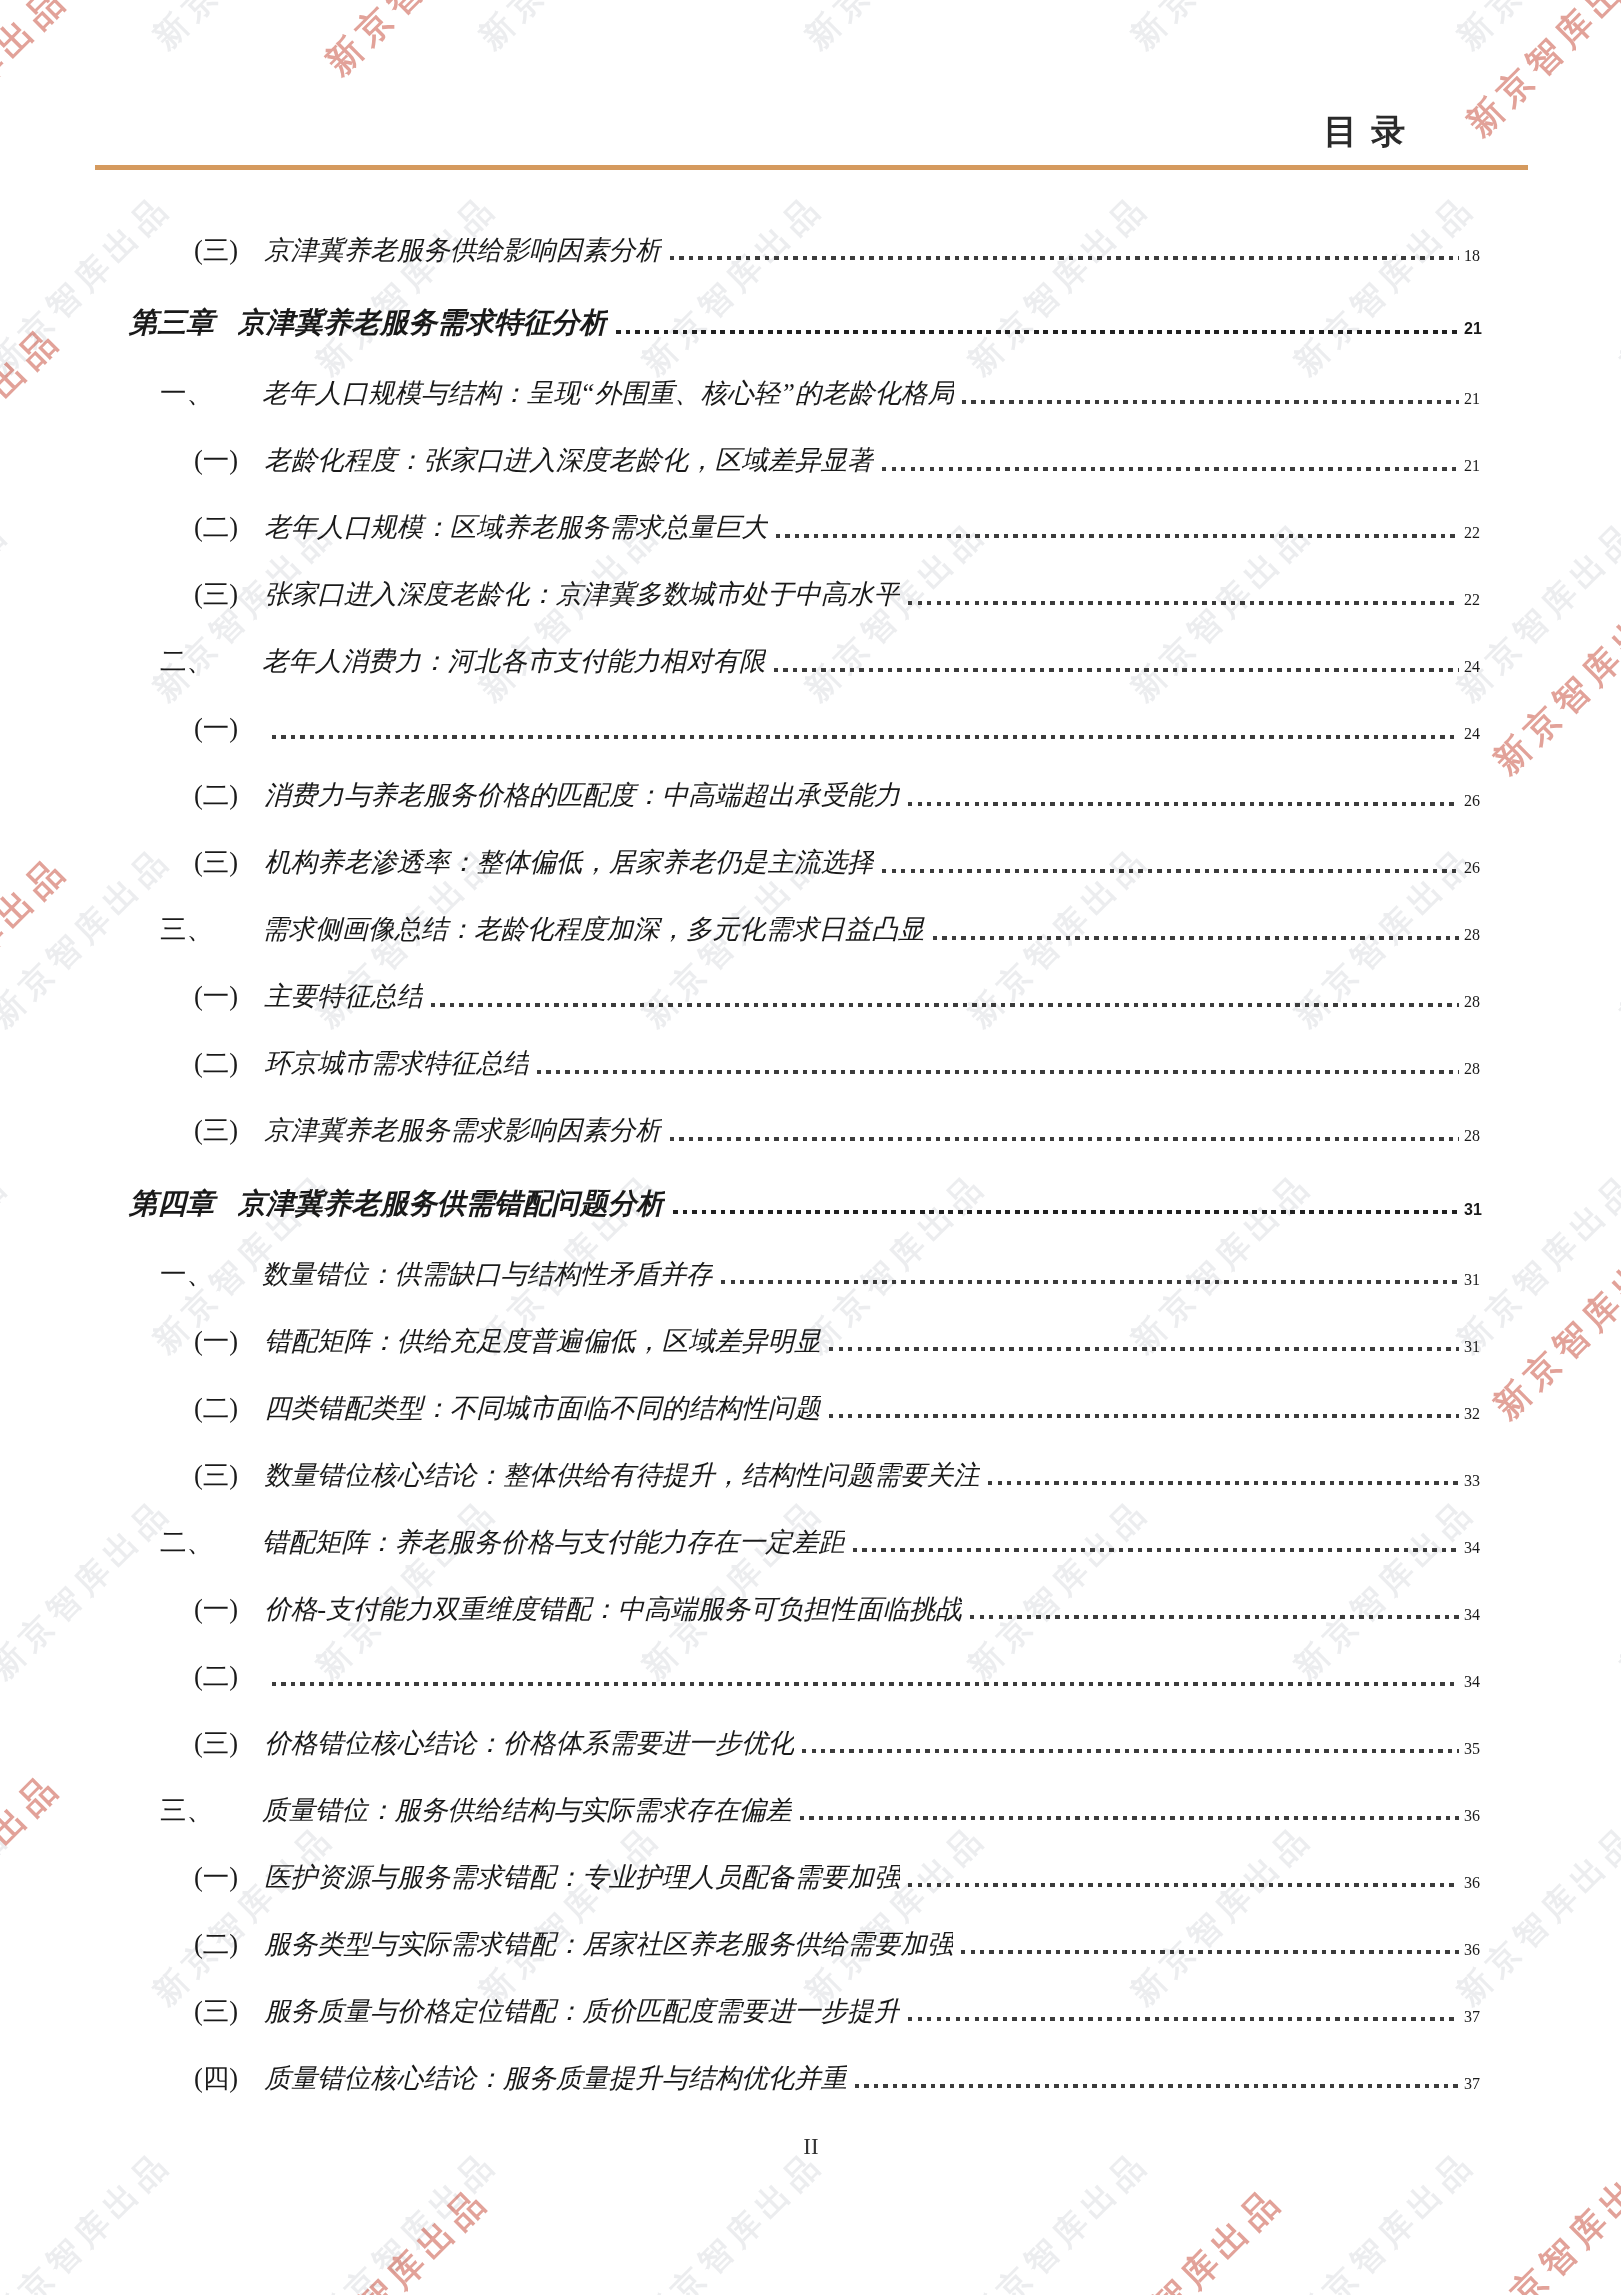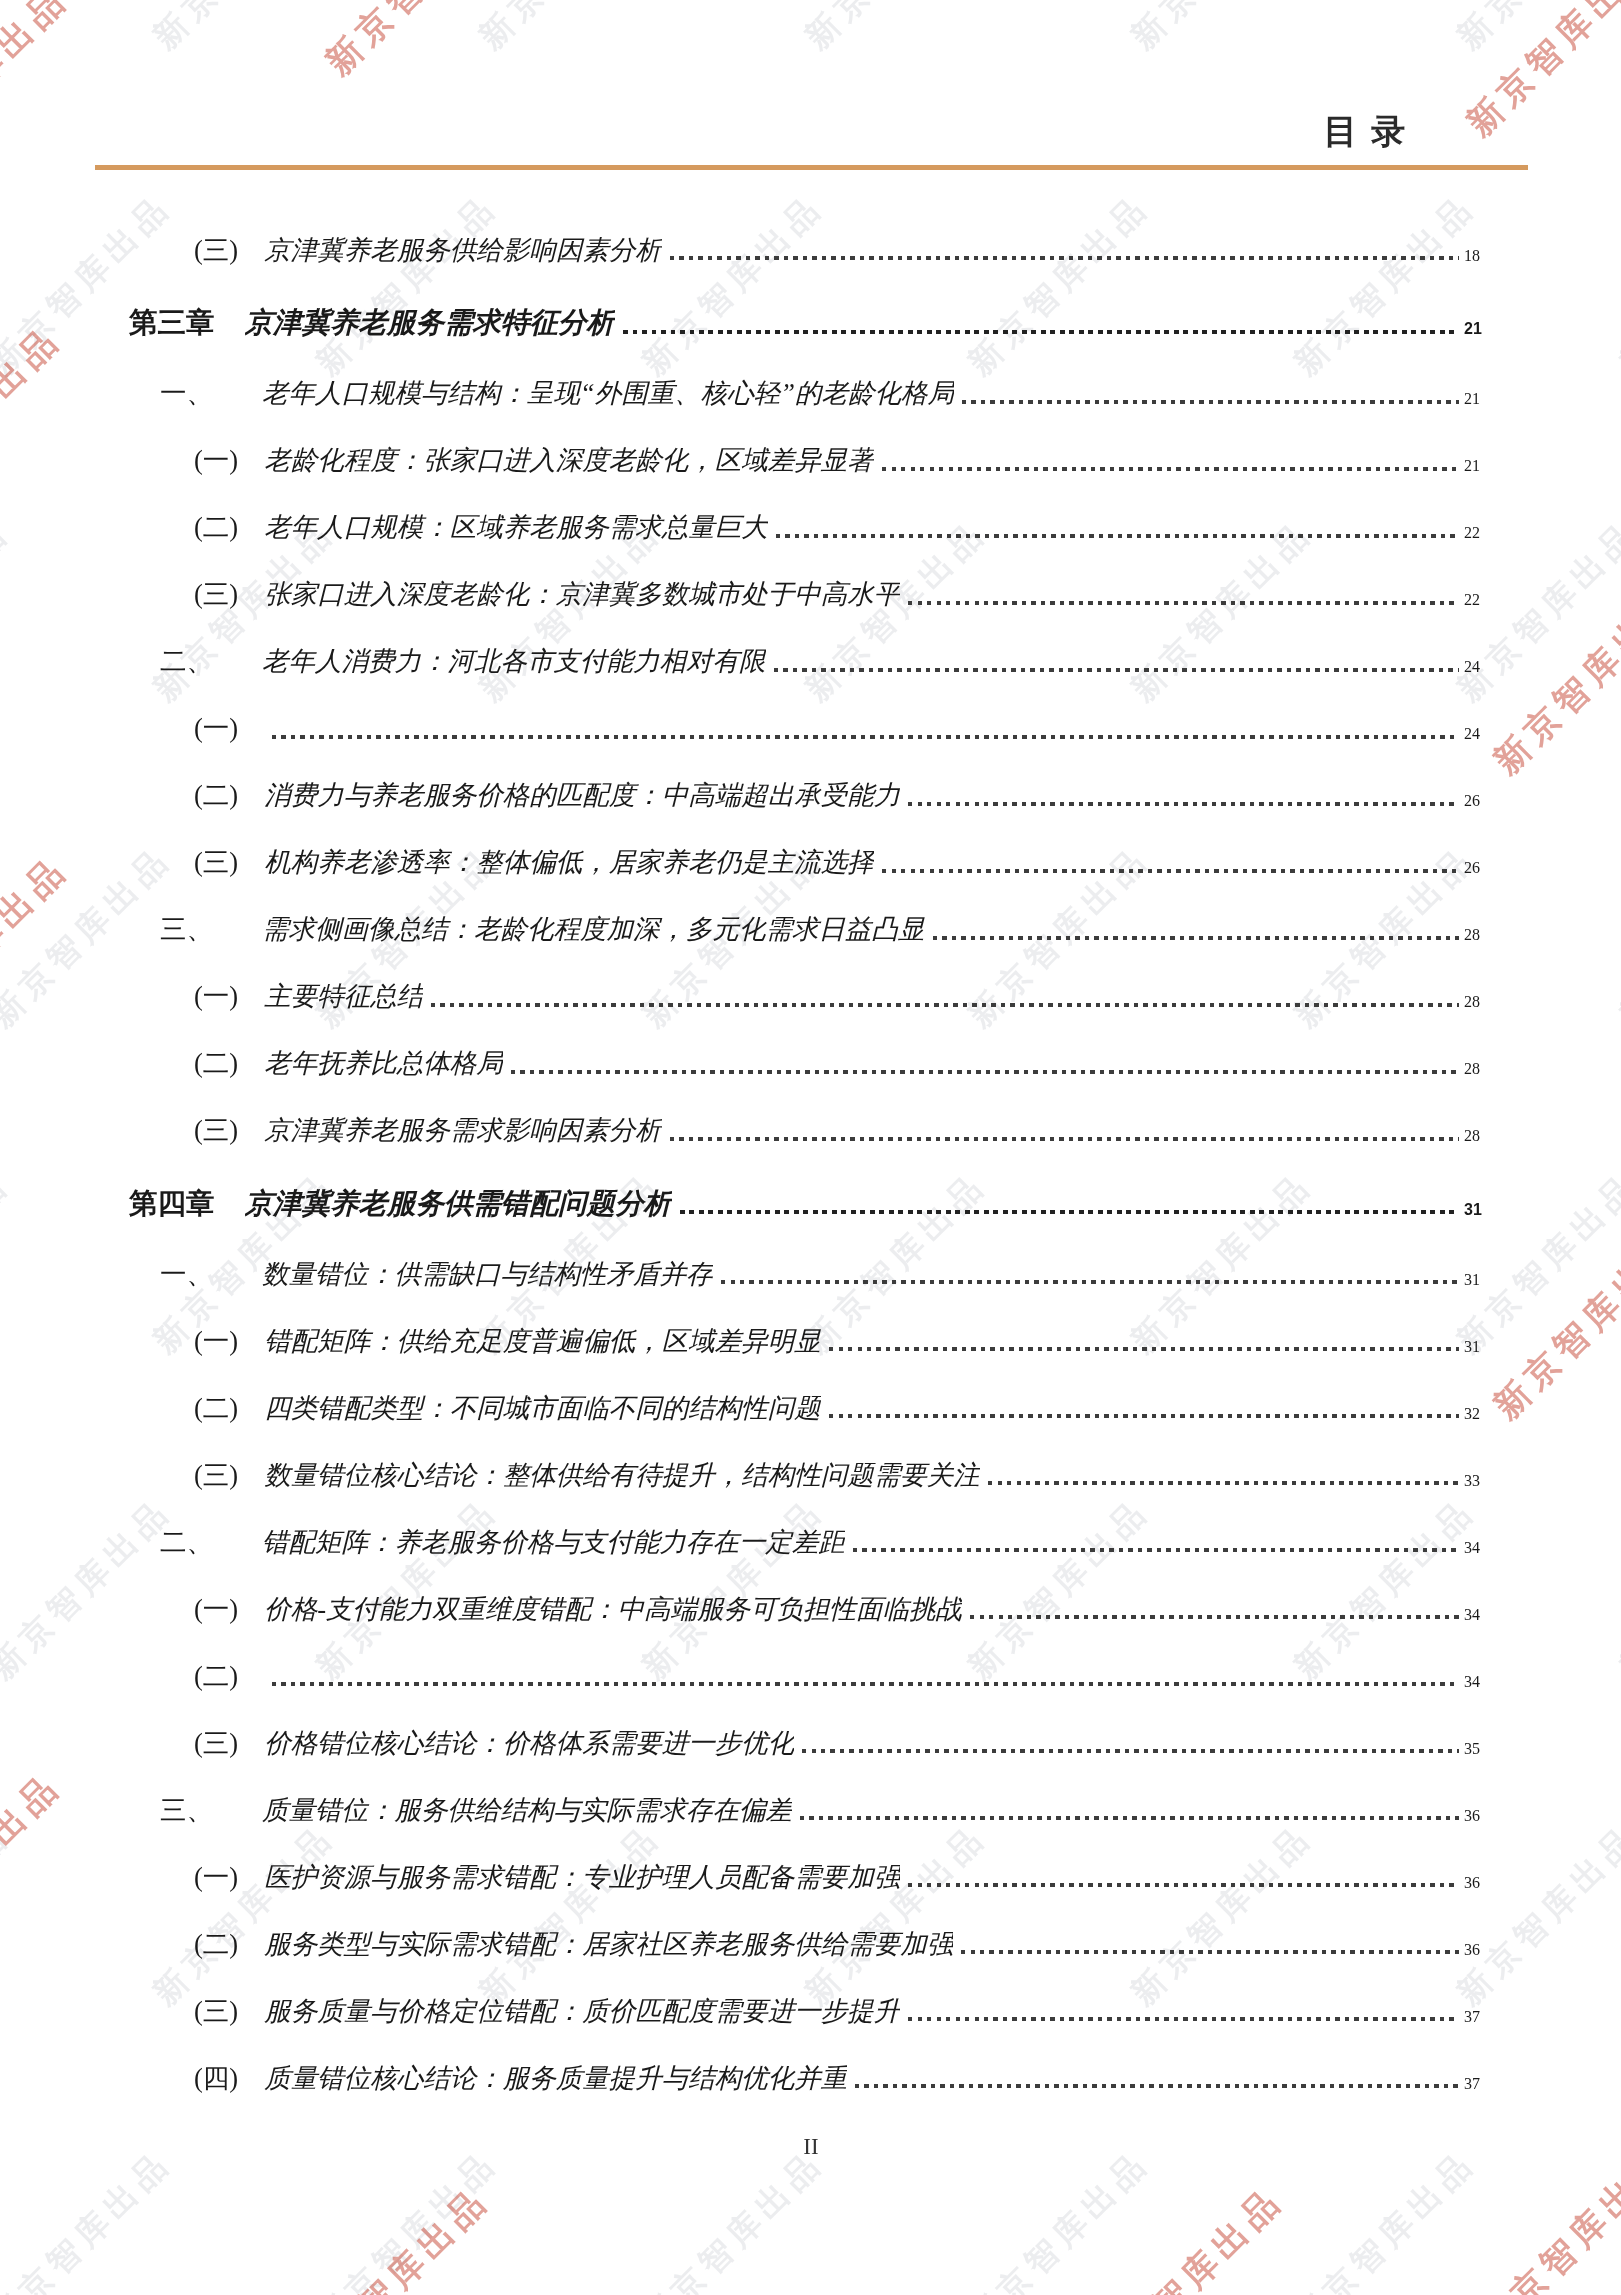--- a/index.html
+++ b/index.html
@@ -37,21 +37,21 @@
   .leader{
     flex:1;height:4.1px;margin:0 5.4px 4.8px 8.1px;min-width:27px;
     background-image:repeating-linear-gradient(to right,#3c3c3c 0 4.1px,transparent 4.1px 9.5px);
   }
   .pagenum{min-width:39px;font-size:16px;}
   
   .toc-row.chapter{
     font-family:"Liberation Sans","DejaVu Sans",sans-serif;
     font-weight:bold;font-size:28.5px;padding-left:27px;margin-top:6.8px;margin-bottom:2.7px;
   }
-  .toc-row.chapter .lbl{margin-right:30px;}
+  .toc-row.chapter .lbl{margin-right:23px;font-style:italic;}
   .toc-row.chapter .pagenum{font-weight:bold;}
   .toc-row.chapter .leader{background-image:repeating-linear-gradient(to right,#222 0 4.8px,transparent 4.8px 9.5px);}
   
   .toc-row.l1{padding-left:58px;}
   .toc-row.l1 .lbl{width:102px;}
   
   .toc-row.l2{padding-left:92px;}
   .toc-row.l2 .lbl{margin-right:26px;}
   
   .footer-page{
@@ -194,21 +194,21 @@
       <span class="pagenum">28</span>
     </div>
     <div class="toc-row l2">
       <span class="lbl">(一)</span>
       <span class="title">主要特征总结</span>
       <div class="leader"></div>
       <span class="pagenum">28</span>
     </div>
     <div class="toc-row l2">
       <span class="lbl">(二)</span>
-      <span class="title">老年抚养比总体格局</span>
+      <span class="title">环京城市需求特征总结</span>
       <div class="leader"></div>
       <span class="pagenum">28</span>
     </div>
     <div class="toc-row l2">
       <span class="lbl">(三)</span>
       <span class="title">京津冀养老服务需求影响因素分析</span>
       <div class="leader"></div>
       <span class="pagenum">28</span>
     </div>
     <div class="toc-row chapter">

